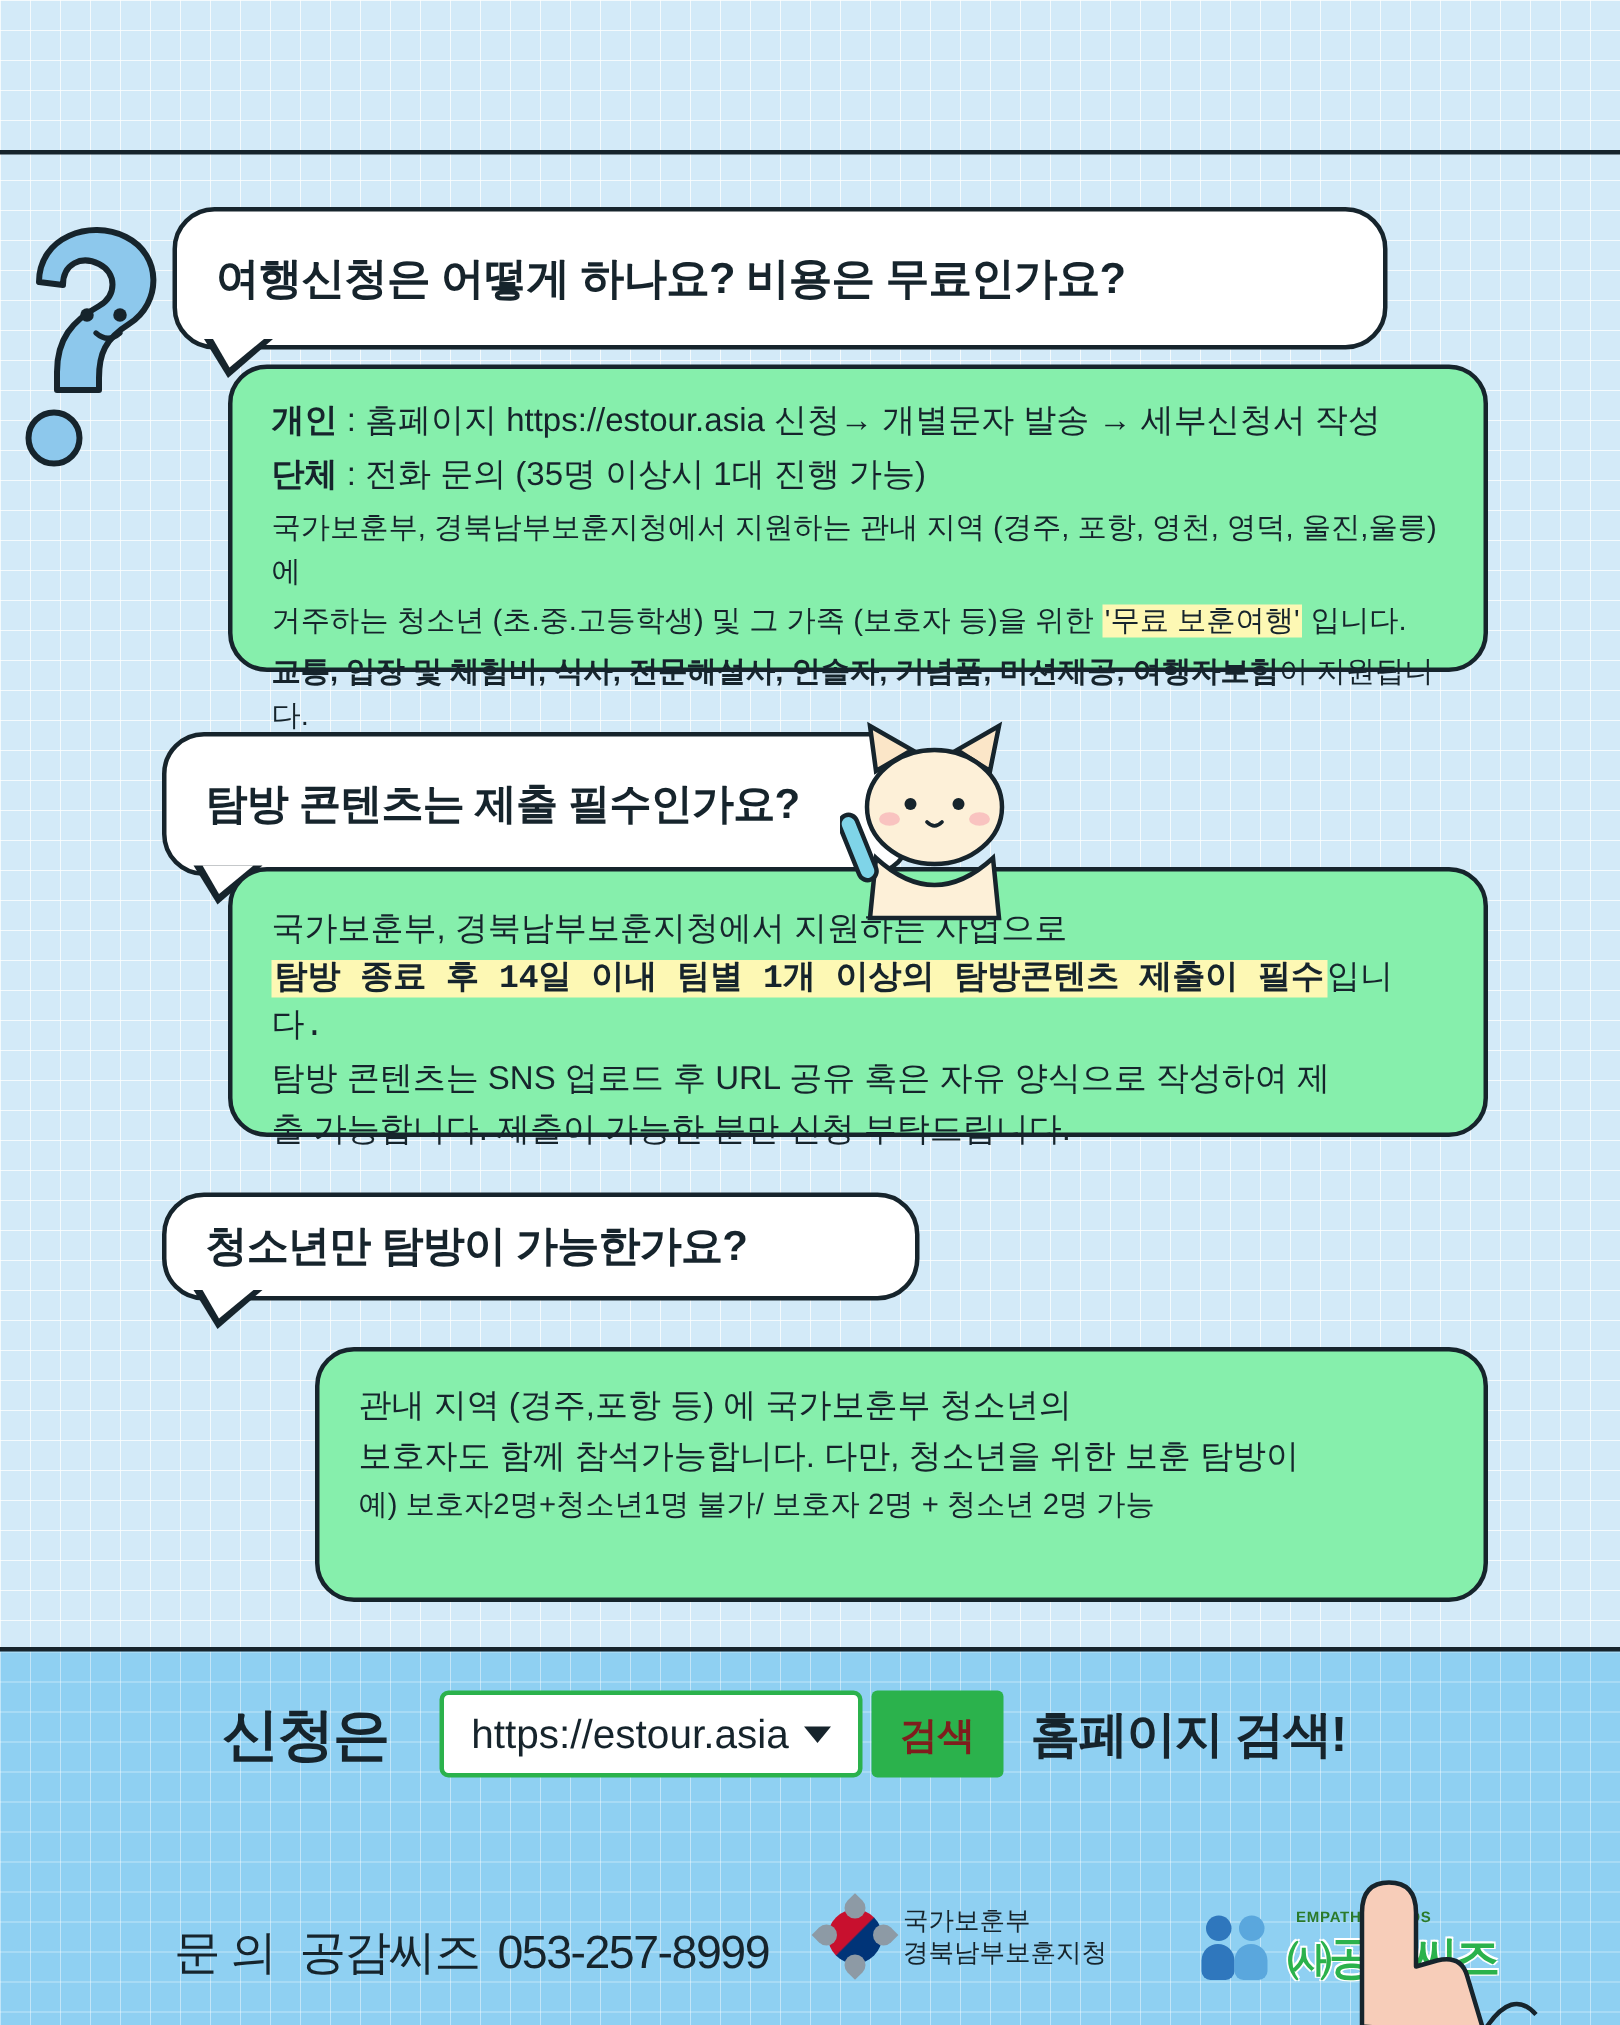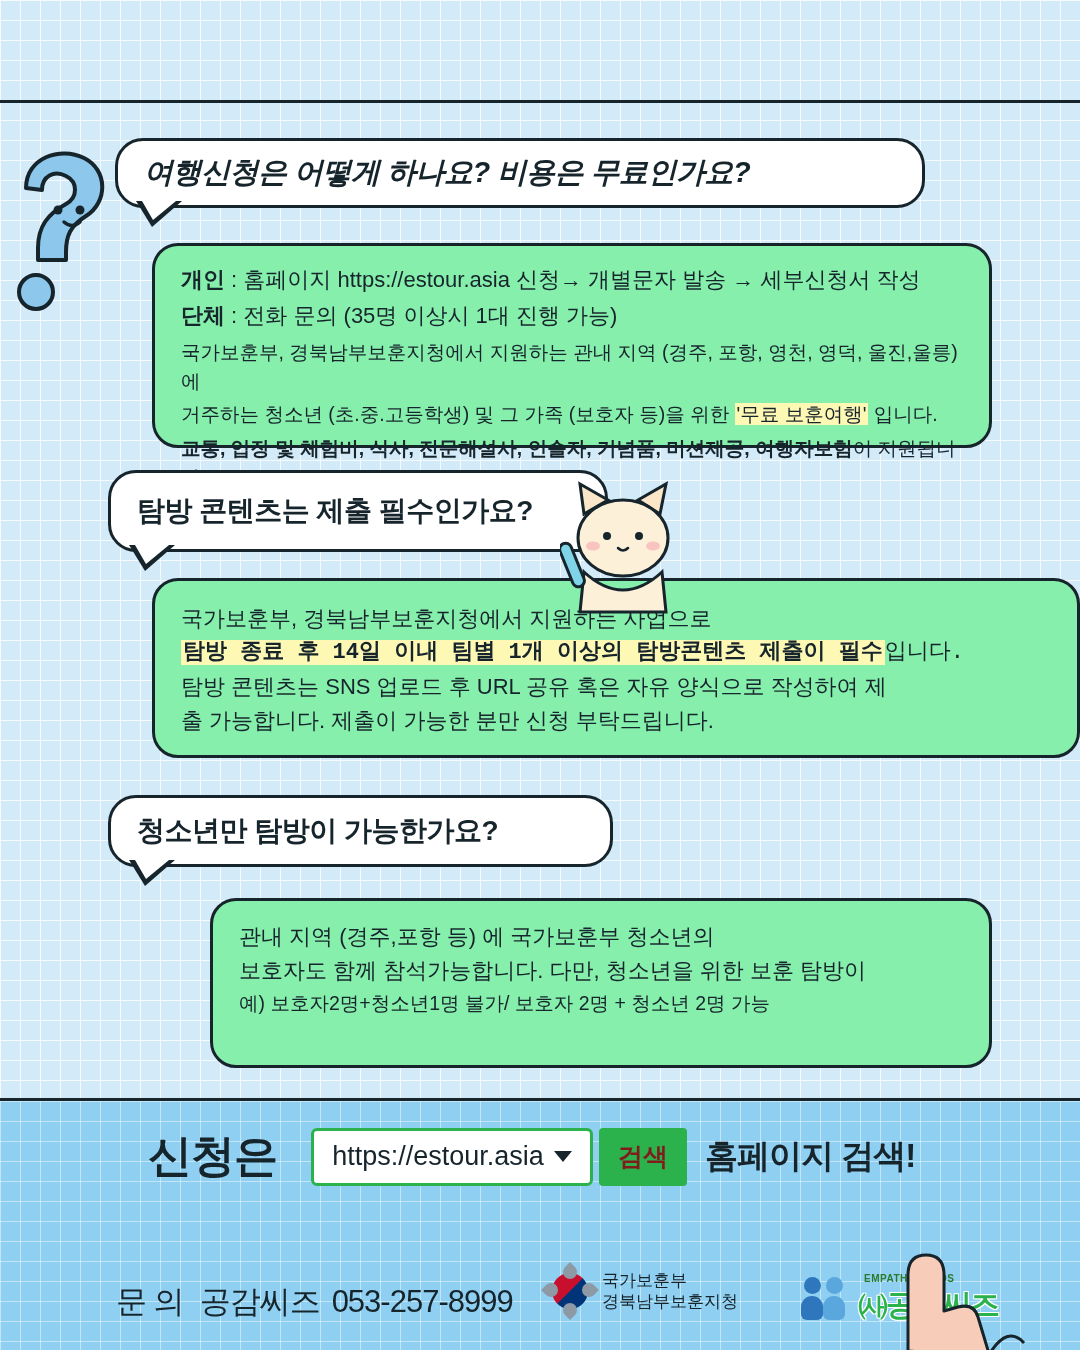--- a/index.html
+++ b/index.html
@@ -117,21 +117,21 @@
       linear-gradient(to right, rgba(255,255,255,0.45) 1px, transparent 1px),
       linear-gradient(to bottom, rgba(255,255,255,0.45) 1px, transparent 1px);
     background-size: 20px 20px;
     border-top: 3px solid #16242c;
     z-index: 5;
   }
 
   .f-row { position: absolute; display: flex; align-items: center; }
 
   .f-label {
-    font-size: 44px;
+    font-size: 38px;
     font-weight: bold;
     color: #16242c;
     letter-spacing: -1px;
   }
 
   .searchbar {
     width: 282px;
     height: 58px;
     background: #fff;
     border: 3px solid #2bb24c;
@@ -279,21 +279,21 @@
     <path d="M18 48 C18 18 52 6 76 18 C100 30 100 62 78 76 C62 86 58 96 58 112 L58 120 L30 120 L30 108 C30 86 40 74 58 64 C70 57 70 42 58 36 C46 30 34 36 34 50 Z" fill="#8dc8ec" stroke="#16242c" stroke-width="4" stroke-linejoin="round"></path>
     <circle cx="28" cy="152" r="17" fill="#8dc8ec" stroke="#16242c" stroke-width="4"></circle>
     <circle cx="50" cy="70" r="4.5" fill="#16242c"></circle>
     <circle cx="72" cy="70" r="4.5" fill="#16242c"></circle>
     <path d="M56 82 q8 7 16 0" stroke="#16242c" stroke-width="3.5" fill="none" stroke-linecap="round"></path>
   </svg>
 </div>
 
 <div class="content">
 
-  <div class="q-bubble" style="left:115px; top:138px; width:810px; height:70px; font-size:29px;font-style:italic;">
+  <div class="q-bubble" style="left:115px; top:138px; width:810px; height:95px; font-size:29px;">
     <span>여행신청은 어떻게 하나요? 비용은 무료인가요?</span>
     <span class="tail"></span>
     <span class="tail-inner"></span>
   </div>
 
   <div class="a-box" style="left:152px; top:243px; width:840px; height:205px;">
     <div class="line lg">
       <span class="bold">개인</span><span> : 홈페이지 https://estour.asia 신청→ 개별문자 발송 → 세부신청서 작성</span>
     </div>
     <div class="line lg">
@@ -303,27 +303,27 @@
       <span>국가보훈부, 경북남부보훈지청에서 지원하는 관내 지역 (경주, 포항, 영천, 영덕, 울진,울릉) 에</span>
     </div>
     <div class="line md">
       <span>거주하는 청소년 (초.중.고등학생) 및 그 가족 (보호자 등)을 위한 </span><span class="hl">'무료 보훈여행'</span><span> 입니다.</span>
     </div>
     <div class="line md">
       <span class="bold">교통, 입장 및 체험비, 식사, 전문해설사, 인솔자, 기념품, 미션제공, 여행자보험</span><span>이 지원됩니다.</span>
     </div>
   </div>
 
-  <div class="q-bubble" style="left:108px; top:470px; width:500px; height:82px; font-size:28px;">
+  <div class="q-bubble" style="left:108px; top:488px; width:500px; height:96px; font-size:28px;">
     <span>탐방 콘텐츠는 제출 필수인가요?</span>
     <span class="tail"></span>
     <span class="tail-inner"></span>
   </div>
 
-  <div class="a-box" style="left:152px; top:578px; width:928px; height:180px; padding-top:22px;padding-left:26px;">
+  <div class="a-box" style="left:152px; top:578px; width:840px; height:180px; padding-top:22px;padding-left:26px;">
     <div class="line lg" style="margin-bottom:2px;">
       <span>국가보훈부, 경북남부보훈지청에서 지원하는 사업으로</span>
     </div>
     <div class="line lg" style="margin-bottom:2px;font-family:Liberation Mono, monospace;">
       <span class="hl bold">탐방 종료 후 14일 이내 팀별 1개 이상의 탐방콘텐츠 제출이 필수</span><span>입니다.</span>
     </div>
     <div class="line lg" style="margin-bottom:2px;">
       <span>탐방 콘텐츠는 SNS 업로드 후 URL 공유 혹은 자유 양식으로 작성하여 제</span>
     </div>
     <div class="line lg">

